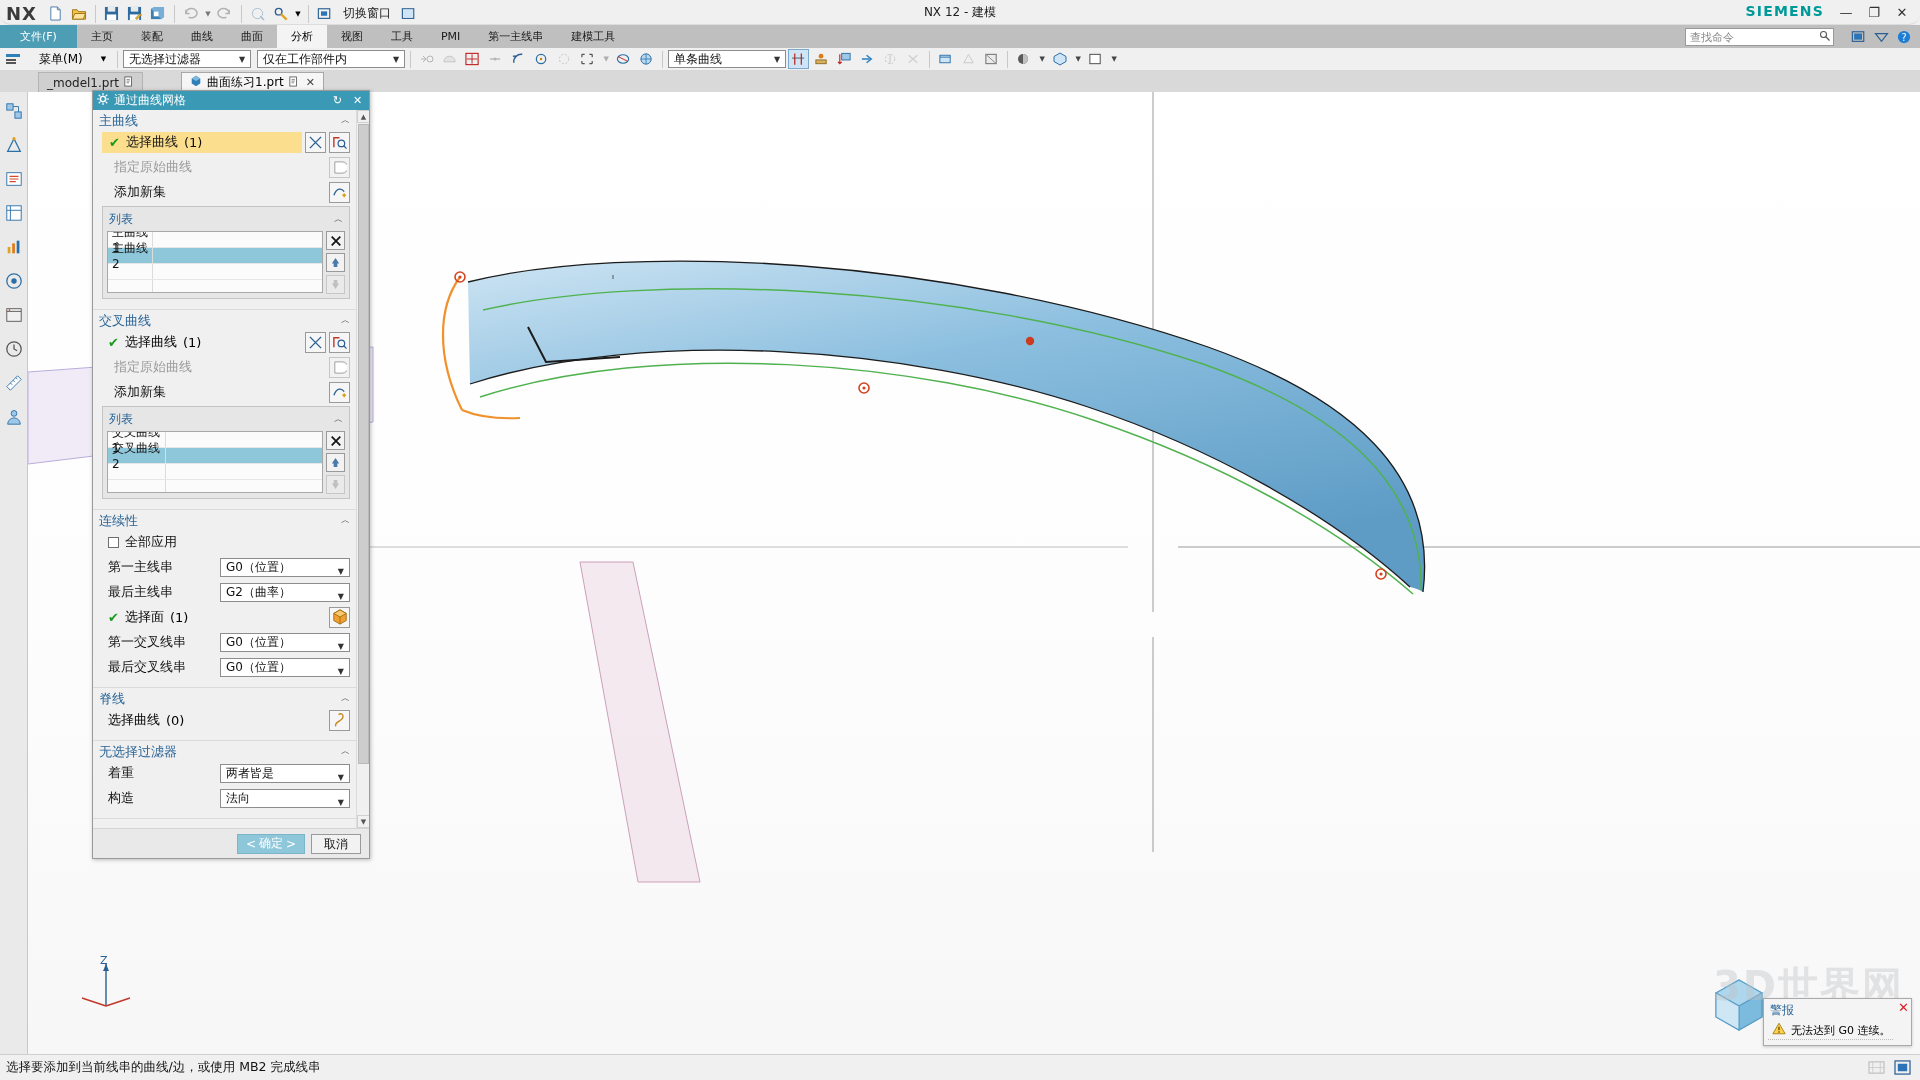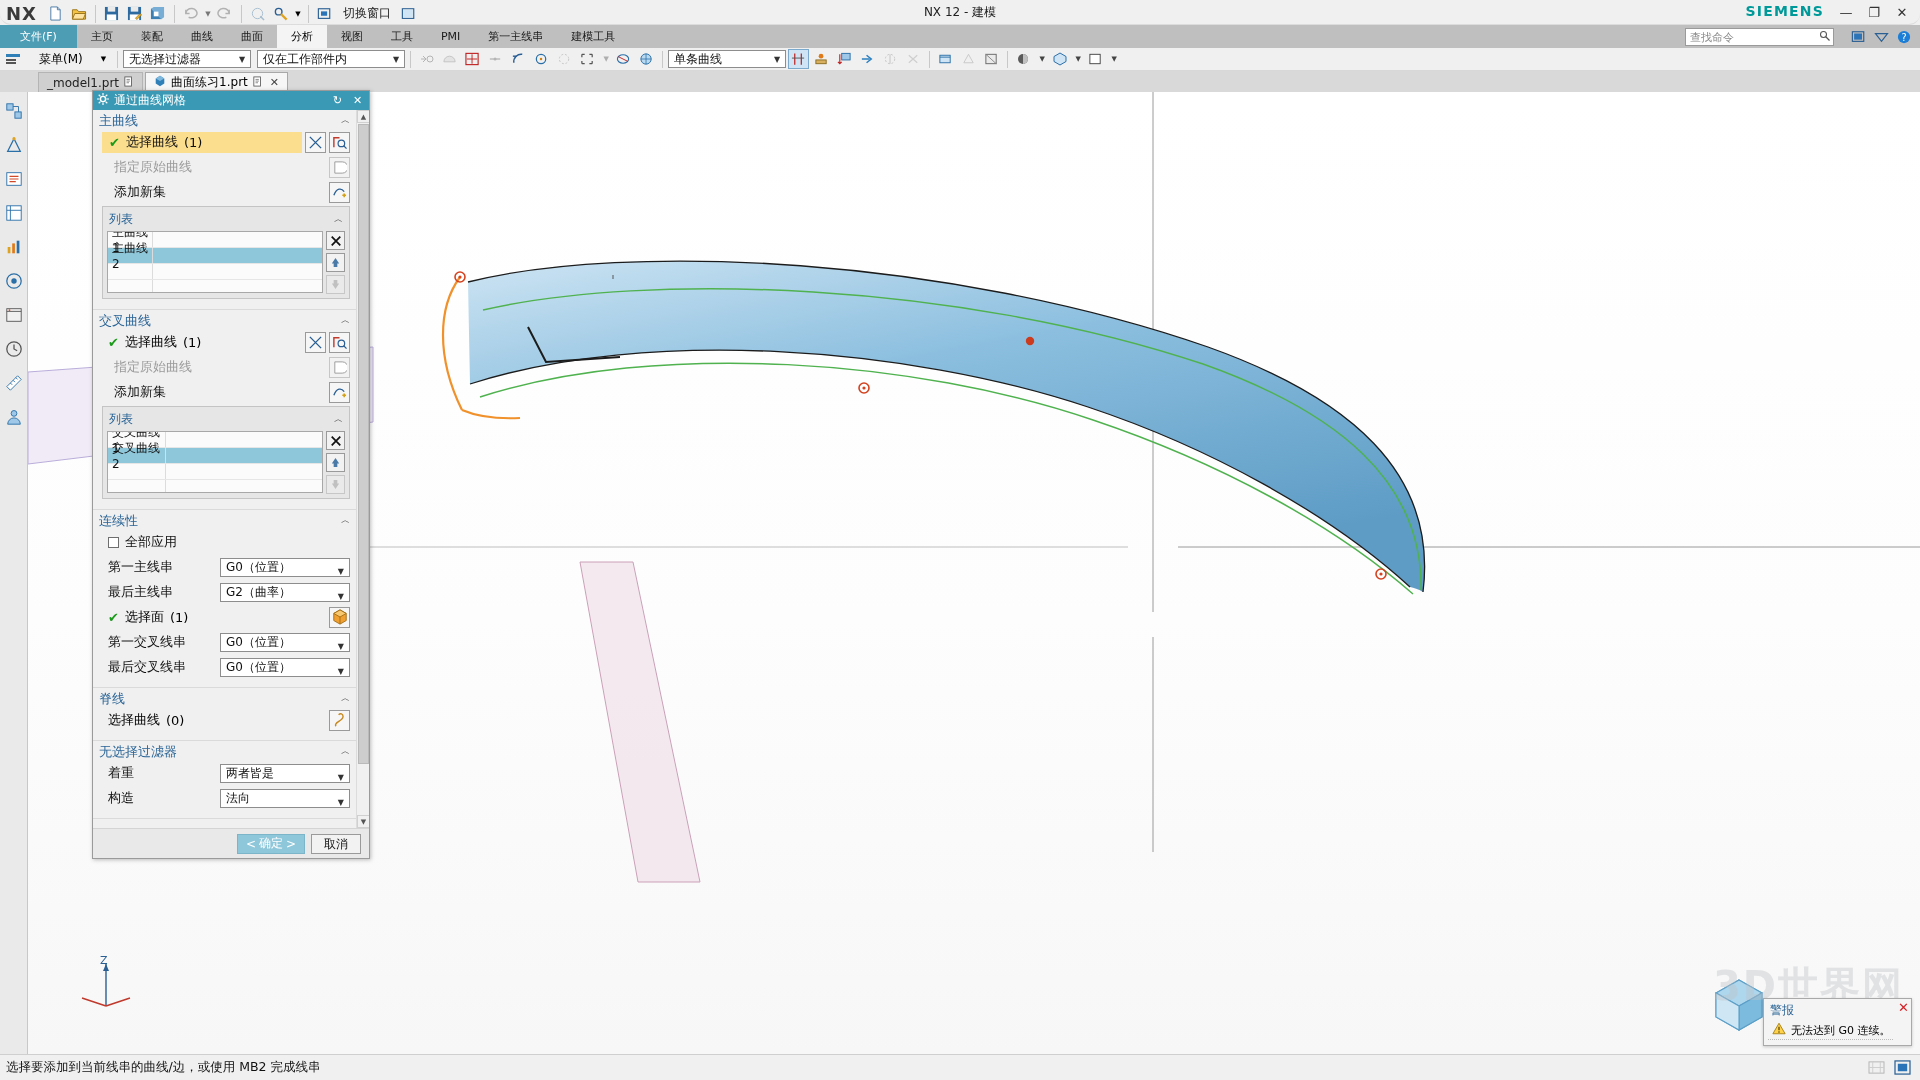--- a/index.html
+++ b/index.html
@@ -66,21 +66,21 @@
   }
   .tcombo .arw{ margin-left:auto; font-size:8px; color:#333; padding:0 3px;}
   .tbtn{ width:21px;height:20px; display:flex;align-items:center;justify-content:center; border:1px solid transparent;}
   .tbtn.sel{ background:#cfe4f5; border-color:#7aa9cd;}
   .tbtn.dis{ opacity:.38;}
   .tbtn .dd{ font-size:7px; margin-left:1px; color:#444;}
 
   
   .doctabs{
     position:absolute; left:0; top:71px; width:1920px; height:21px;
-    background:#d9d9d9; display:flex; align-items:flex-end; padding-left:38px;
+    background:#d9d9d9; display:flex; align-items:flex-end; padding-left:38px;gap:36px;
   }
   .dtab{
     height:20px; display:flex; align-items:center; gap:5px; padding:0 8px;
     background:#cfcfcf; border:1px solid #b4b4b4; border-bottom:none; font-size:12px; color:#222;
     margin-right:2px;
   }
   .dtab.active{ background:#f6f6f6; border-color:#a8a8a8; color:#000;}
   .dtab .x{ font-size:11px; color:#444; margin-left:2px;}
 
   

